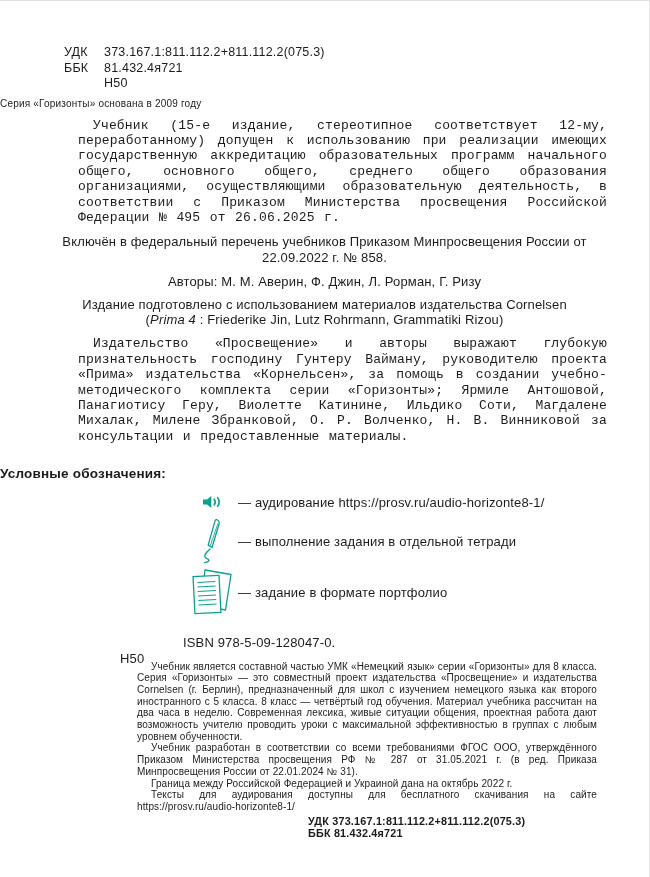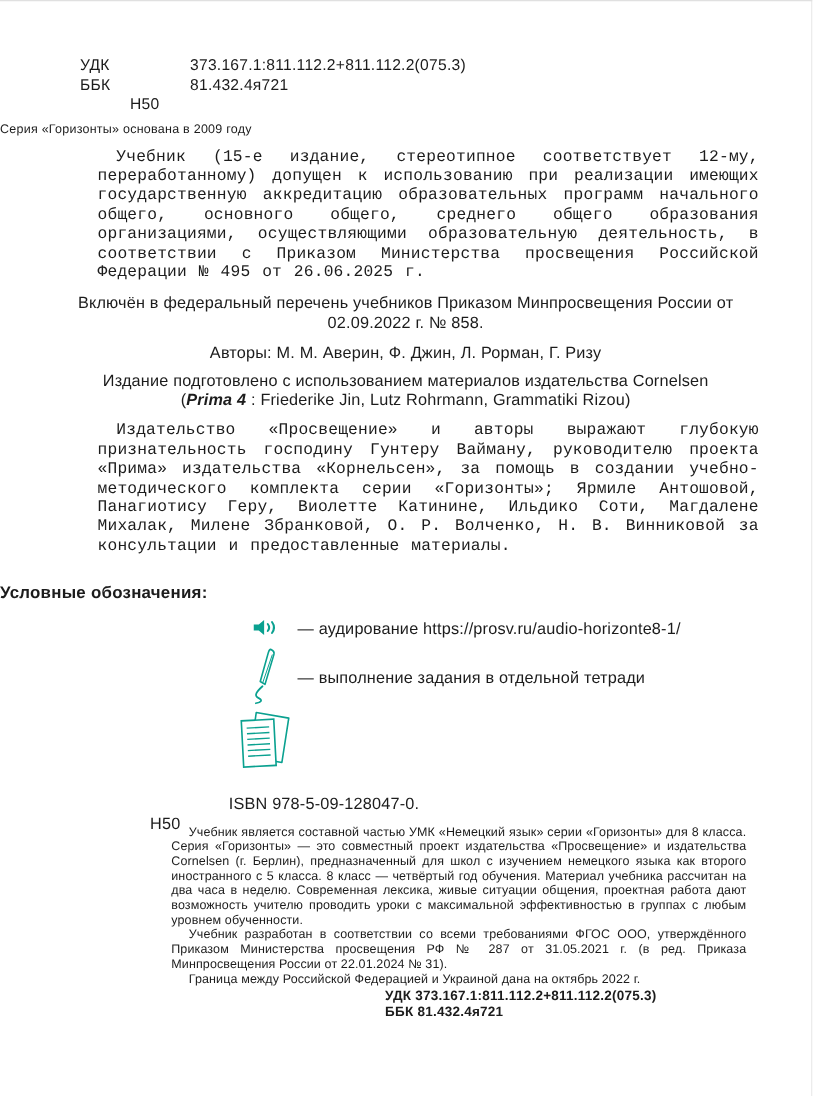--- a/index.html
+++ b/index.html
@@ -5,33 +5,33 @@
   html,body { margin:0; padding:0; background:#ffffff; }
   .page {
     width:650px; height:877px; box-sizing:border-box;
     background:#ffffff; position:relative; overflow:hidden;
     font-family:"Liberation Sans", sans-serif; color:#1c1c1c;
     padding-top:44px;
     border-top:1px solid #e0e0e0; border-right:1px solid #e6e6e6;
   }
   
   .udk-block { margin-left:64px; font-size:12.5px; line-height:15.5px; letter-spacing:0.2px; }
-  .udk-row { display:flex;gap:48px; }
+  .udk-row { display:flex; }
   .udk-row .lbl { width:40px; }
   .udk-row.sign { padding-left:40px; }
   
   .series { text-align:left; font-size:10px; margin-top:6px; letter-spacing:0.2px; }
   
   .para {
     margin:9px 42px 0 78px; font-size:13px; line-height:15.4px;
     text-align:justify; text-indent:15px; letter-spacing:0.15px; word-spacing:1.5px;font-family:Liberation Mono, monospace;
   }
   .cpara { text-align:center; margin:9px 55px 0; font-size:13px; line-height:15.4px; letter-spacing:0.15px; }
   .cpara.tight { margin-top:7px; }
-  .italic { font-style:italic;font-weight:bold; }
+  .italic { font-style:italic; }
   
   .legend-heading { font-weight:bold; font-size:13.5px; margin-top:22px; letter-spacing:0.2px; }
   .legend { margin:8px 0 0 188px; }
   .legend-row { display:flex; align-items:center; }
   .legend-row + .legend-row { margin-top:3px; }
   .icon-cell { width:50px; display:flex; justify-content:center; align-items:center; flex:0 0 50px; }
   .legend-text { font-size:13px; letter-spacing:0.15px; }
   
   .bib { margin:18px 0 0 163px; width:372px; font-size:13px; line-height:15.3px; position:relative; letter-spacing:0.15px; }
   .bib .sign { position:absolute; left:-43px; top:15.3px; }
@@ -59,21 +59,21 @@
       <span class="lbl">ББК</span>
       <span>81.432.4я721</span>
     </div>
     <div class="udk-row sign">Н50</div>
   </div>
 
   <div class="series">Серия «Горизонты» основана в 2009 году</div>
 
   <p class="para">Учебник (15-е издание, стереотипное соответствует 12-му, переработанному) допущен к использованию при реализации имеющих государственную аккредитацию образовательных программ начального общего, основного общего, среднего общего образования организациями, осуществляющими образовательную деятельность, в соответствии с Приказом Министерства просвещения Российской Федерации № 495 от 26.06.2025 г.</p>
 
-  <p class="cpara">Включён в федеральный перечень учебников Приказом Минпросвещения России от 02.09.2022 г. № 858.</p>
+  <p class="cpara">Включён в федеральный перечень учебников Приказом Минпросвещения России от 22.09.2022 г. № 858.</p>
 
   <p class="cpara">Авторы: М. М. Аверин, Ф. Джин, Л. Рорман, Г. Ризу</p>
 
   <p class="cpara tight"><span>Издание подготовлено с использованием материалов издательства Cornelsen</span><br>
     <span>(</span><span class="italic">Prima 4</span><span> : Friederike Jin, Lutz Rohrmann, Grammatiki Rizou)</span>
   </p>
 
   <p class="para">Издательство «Просвещение» и авторы выражают глубокую признательность господину Гунтеру Вайману, руководителю проекта «Прима» издательства «Корнельсен», за помощь в создании учебно-методического комплекта серии «Горизонты»; Ярмиле Антошовой, Панагиотису Геру, Виолетте Катинине, Ильдико Соти, Магдалене Михалак, Милене Збранковой, О. Р. Волченко, Н. В. Винниковой за консультации и предоставленные материалы.</p>
 
   <div class="legend-heading">Условные обозначения:</div>
@@ -111,32 +111,34 @@
               <line x1="8" y1="15" x2="26" y2="15"></line>
               <line x1="8" y1="19.5" x2="26" y2="19.5"></line>
               <line x1="8" y1="24" x2="26" y2="24"></line>
               <line x1="8" y1="28.5" x2="26" y2="28.5"></line>
               <line x1="8" y1="33" x2="26" y2="33"></line>
               <line x1="8" y1="37.5" x2="26" y2="37.5"></line>
             </g>
           </g>
         </svg>
       </span>
+      <span class="legend-text">— задание в формате портфолио</span>
     </div>
   </div>
 
   <div class="bib">
     <span class="sign">Н50</span>
     <div class="bib-isbn">ISBN 978-5-09-128047-0.</div>
   </div>
 
   <div class="annotation">
     <p class="ap">Учебник является составной частью УМК «Немецкий язык» серии «Горизонты» для 8 класса. Серия «Горизонты» — это совместный проект издательства «Просвещение» и издательства Cornelsen (г. Берлин), предназначенный для школ с изучением немецкого языка как второго иностранного с 5 класса. 8 класс — четвёртый год обучения. Материал учебника рассчитан на два часа в неделю. Современная лексика, живые ситуации общения, проектная работа дают возможность учителю проводить уроки с максимальной эффективностью в группах с любым уровнем обученности.</p>
     <p class="ap">Учебник разработан в соответствии со всеми требованиями ФГОС ООО, утверждённого Приказом Министерства просвещения РФ № 287 от 31.05.2021 г. (в ред. Приказа Минпросвещения России от 22.01.2024 № 31).</p>
     <p class="ap">Граница между Российской Федерацией и Украиной дана на октябрь 2022 г.</p>
+    <p class="ap">Тексты для аудирования доступны для бесплатного скачивания на сайте https://prosv.ru/audio-horizonte8-1/</p>
   </div>
 
   <div class="footer-codes">
     <div>УДК 373.167.1:811.112.2+811.112.2(075.3)</div>
     <div>ББК 81.432.4я721</div>
   </div>
 
 </div>
 
 </body></html>

